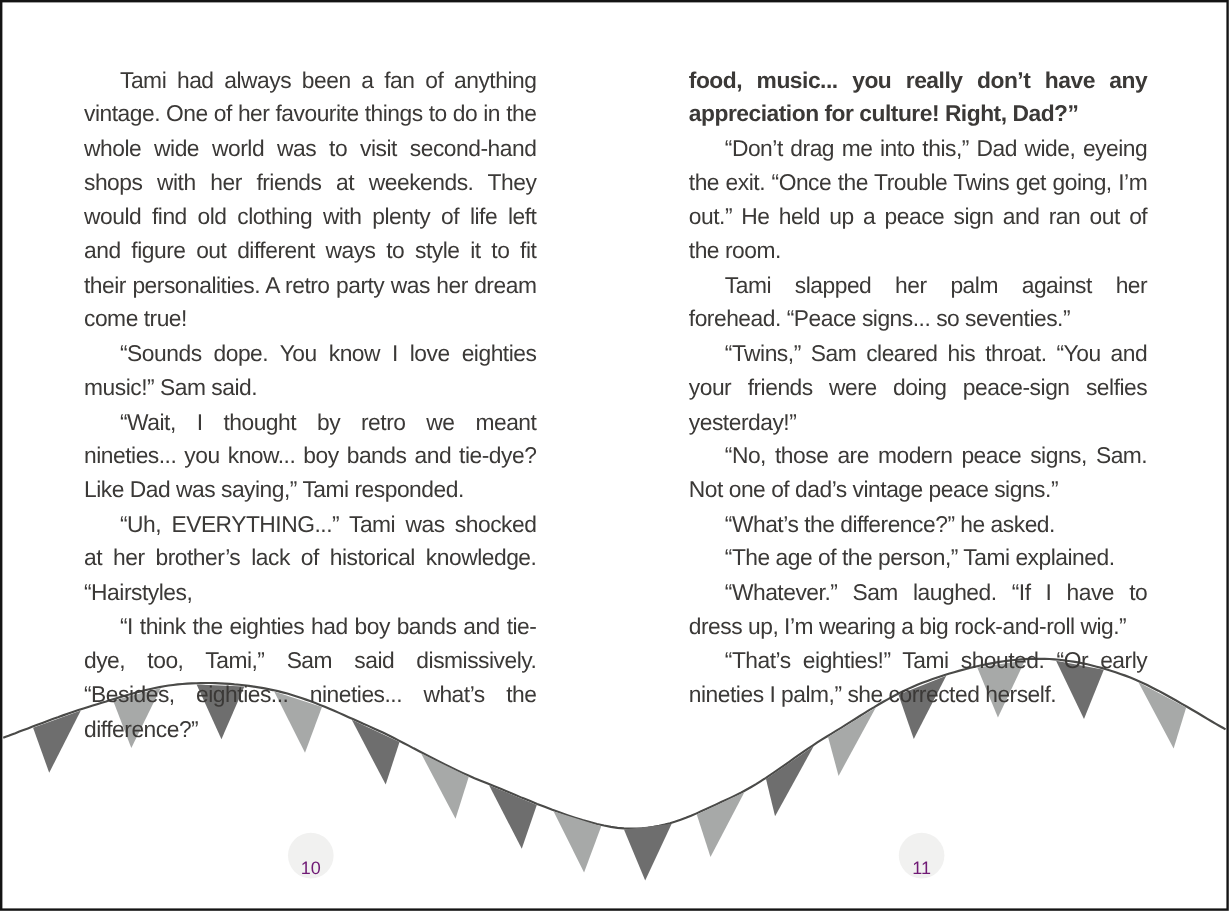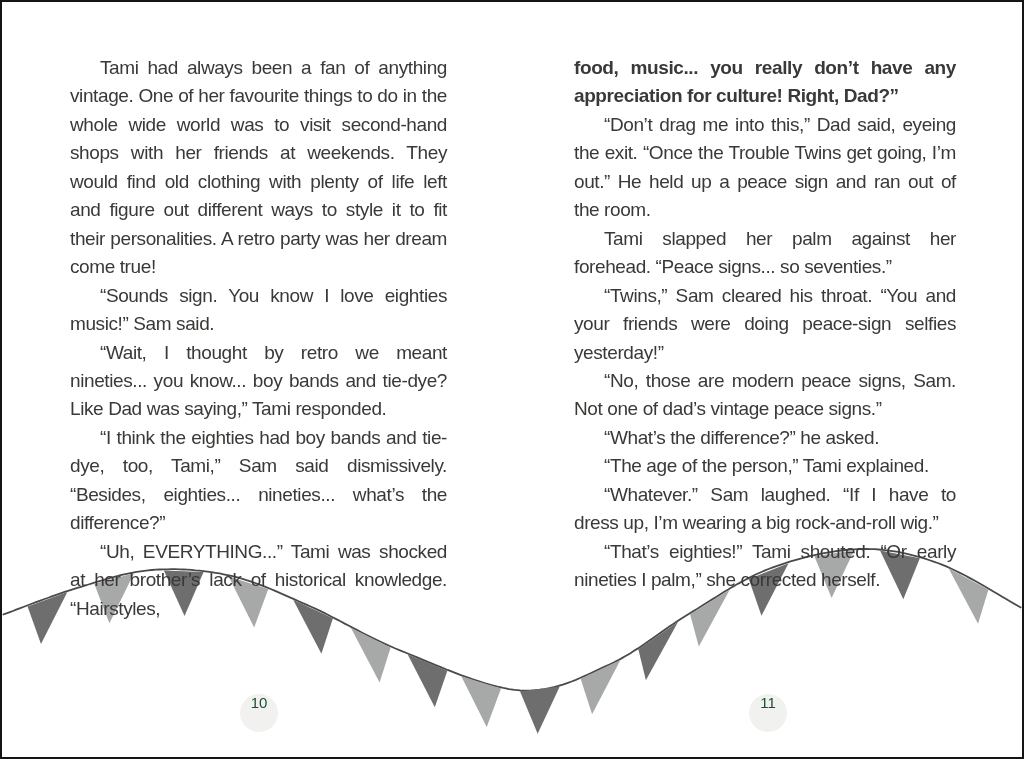--- a/index.html
+++ b/index.html
@@ -32,22 +32,22 @@
   #page-right-col{left:572px;width:382px;}
   #bunting-svg{
     position:absolute;left:0;top:0;width:1020px;height:755px;
     pointer-events:none;
   }
   .page-num{
     position:absolute;
     width:38px;height:38px;
     border-radius:50%;
     background:var(--badge-bg);
-    display:flex;align-items:flex-start;justify-content:center;
-    font-size:15px;color:#14532d;
+    display:flex;align-items:flex-end;justify-content:center;
+    font-size:15px;color:#701a75;
   }
   #pn-left{left:238px;top:692px;}
   #pn-right{left:747px;top:692px;}
 </style>
 </head>
 <body style="--text-color: #3b3937; --badge-bg: #f1f1f0; --border-color: #141414;">
 
 <svg id="bunting-svg" viewBox="0 0 1024 759">
   <path id="bunting-string" fill="none" stroke-width="1.8" d="M0.0 616.0 L 2.1 615.2 L 4.5 614.4 L 7.2 613.3 L 10.2 612.2 L 13.5 610.9 L 17.0 609.6 L 20.7 608.2 L 24.6 606.7 L 28.6 605.2 L 32.8 603.6 L 37.1 602.0 L 41.4 600.4 L 45.8 598.9 L 50.1 597.3 L 54.5 595.8 L 58.8 594.3 L 63.0 592.8 L 67.2 591.5 L 71.2 590.2 L 75.0 589.0 L 78.7 587.9 L 82.5 586.7 L 86.2 585.6 L 89.9 584.4 L 93.6 583.3 L 97.3 582.2 L 101.1 581.1 L 104.8 580.0 L 108.5 579.0 L 112.2 577.9 L 115.9 577.0 L 119.6 576.0 L 123.4 575.2 L 127.1 574.4 L 130.9 573.6 L 134.7 572.9 L 138.5 572.3 L 142.3 571.8 L 146.1 571.3 L 150.0 571.0 L 153.9 570.7 L 157.8 570.5 L 161.7 570.4 L 165.7 570.3 L 169.6 570.2 L 173.6 570.2 L 177.6 570.3 L 181.6 570.5 L 185.7 570.7 L 189.7 570.9 L 193.7 571.3 L 197.8 571.6 L 201.8 572.1 L 205.8 572.6 L 209.9 573.2 L 213.9 573.8 L 218.0 574.5 L 222.0 575.3 L 226.0 576.1 L 230.0 577.0 L 234.0 578.0 L 238.0 579.0 L 241.9 580.2 L 245.8 581.4 L 249.8 582.7 L 253.7 584.1 L 257.6 585.5 L 261.5 587.0 L 265.4 588.5 L 269.4 590.1 L 273.3 591.8 L 277.3 593.5 L 281.3 595.2 L 285.3 597.0 L 289.3 598.8 L 293.4 600.6 L 297.5 602.4 L 301.6 604.3 L 305.8 606.1 L 310.0 608.0 L 314.2 609.9 L 318.5 611.9 L 322.7 613.9 L 326.9 616.0 L 331.1 618.2 L 335.3 620.4 L 339.6 622.6 L 343.8 624.9 L 348.1 627.1 L 352.5 629.4 L 356.9 631.7 L 361.4 634.1 L 365.9 636.4 L 370.5 638.7 L 375.2 641.0 L 379.9 643.2 L 384.8 645.5 L 389.7 647.7 L 394.8 649.9 L 400.0 652.0 L 405.4 654.2 L 410.9 656.5 L 416.7 658.8 L 422.6 661.3 L 428.6 663.8 L 434.7 666.4 L 441.0 668.9 L 447.3 671.5 L 453.6 673.9 L 460.0 676.4 L 466.4 678.7 L 472.7 680.9 L 479.0 683.0 L 485.3 685.0 L 491.4 686.7 L 497.4 688.3 L 503.3 689.6 L 509.1 690.7 L 514.6 691.5 L 520.0 692.0 L 525.2 692.2 L 530.3 692.2 L 535.2 691.9 L 540.1 691.4 L 544.8 690.7 L 549.5 689.8 L 554.1 688.8 L 558.6 687.6 L 563.1 686.2 L 567.5 684.7 L 571.9 683.1 L 576.2 681.4 L 580.4 679.6 L 584.7 677.7 L 588.9 675.8 L 593.1 673.9 L 597.3 671.9 L 601.5 669.9 L 605.8 667.9 L 610.0 666.0 L 614.2 664.0 L 618.4 661.9 L 622.5 659.6 L 626.6 657.3 L 630.7 654.9 L 634.7 652.3 L 638.7 649.8 L 642.7 647.1 L 646.7 644.4 L 650.6 641.7 L 654.6 638.9 L 658.5 636.2 L 662.4 633.4 L 666.3 630.6 L 670.2 627.9 L 674.2 625.2 L 678.1 622.6 L 682.0 620.0 L 686.0 617.4 L 690.0 615.0 L 694.0 612.6 L 698.0 610.1 L 701.9 607.7 L 705.8 605.2 L 709.8 602.7 L 713.7 600.3 L 717.6 597.8 L 721.5 595.4 L 725.4 592.9 L 729.4 590.6 L 733.3 588.2 L 737.3 585.9 L 741.3 583.7 L 745.3 581.5 L 749.3 579.4 L 753.4 577.3 L 757.5 575.3 L 761.6 573.5 L 765.8 571.7 L 770.0 570.0 L 774.3 568.4 L 778.6 566.8 L 783.1 565.3 L 787.5 563.9 L 792.0 562.4 L 796.6 561.1 L 801.2 559.8 L 805.8 558.6 L 810.4 557.4 L 815.0 556.3 L 819.6 555.3 L 824.2 554.4 L 828.8 553.5 L 833.4 552.7 L 838.0 552.0 L 842.5 551.4 L 846.9 550.9 L 851.4 550.5 L 855.7 550.2 L 860.0 550.0 L 864.2 549.9 L 868.4 549.9 L 872.5 550.0 L 876.6 550.1 L 880.6 550.4 L 884.6 550.7 L 888.6 551.2 L 892.5 551.7 L 896.5 552.3 L 900.4 552.9 L 904.3 553.7 L 908.2 554.5 L 912.1 555.5 L 916.0 556.5 L 920.0 557.5 L 923.9 558.7 L 927.9 559.9 L 931.9 561.2 L 935.9 562.6 L 940.0 564.0 L 944.2 565.6 L 948.6 567.4 L 953.2 569.5 L 957.9 571.7 L 962.7 574.1 L 967.6 576.6 L 972.4 579.2 L 977.3 581.9 L 982.2 584.6 L 987.0 587.4 L 991.7 590.1 L 996.3 592.8 L 1000.7 595.3 L 1004.8 597.8 L 1008.8 600.2 L 1012.5 602.4 L 1015.9 604.4 L 1019.0 606.2 L 1021.7 607.7 L 1024.0 609.0" stroke="#4a4a48"></path>
   <g id="bunting-flags">
@@ -65,29 +65,29 @@
       <polygon points="691.0,615.4 731.0,590.6 699.8,648.0" fill="#a7a9a8"></polygon>
       <polygon points="750.0,580.0 790.0,564.1 762.8,617.0" fill="#6e6e6e"></polygon>
       <polygon points="816.0,557.1 856.0,551.2 833.3,599.1" fill="#a7a9a8"></polygon>
       <polygon points="882.0,551.5 922.0,559.1 905.4,600.3" fill="#6e6e6e"></polygon>
       <polygon points="951.0,569.5 991.0,590.7 980.5,625.1" fill="#a7a9a8"></polygon>
     </g>
 </svg>
 
 <div class="text-col" id="page-left-col">
   <p>Tami had always been a fan of anything vintage. One of her favourite things to do in the whole wide world was to visit second-hand shops with her friends at weekends. They would find old clothing with plenty of life left and figure out different ways to style it to fit their personalities. A retro party was her dream come true!</p>
-  <p>“Sounds sign. You know I love eighties music!” Sam said.</p>
+  <p>“Sounds dope. You know I love eighties music!” Sam said.</p>
   <p>“Wait, I thought by retro we meant nineties... you know... boy bands and tie-dye? Like Dad was saying,” Tami responded.</p>
+  <p>“Uh, EVERYTHING...” Tami was shocked at her brother’s lack of historical knowledge. “Hairstyles,</p>
   <p>“I think the eighties had boy bands and tie-dye, too, Tami,” Sam said dismissively. “Besides, eighties... nineties... what’s the difference?”</p>
-  <p>“Uh, EVERYTHING...” Tami was shocked at her brother’s lack of historical knowledge. “Hairstyles,</p>
 </div>
 
 <div class="text-col" id="page-right-col">
   <p>food, music... you really don’t have any appreciation for culture! Right, Dad?”</p>
-  <p>“Don’t drag me into this,” Dad said, eyeing the exit. “Once the Trouble Twins get going, I’m out.” He held up a peace sign and ran out of the room.</p>
+  <p>“Don’t drag me into this,” Dad wide, eyeing the exit. “Once the Trouble Twins get going, I’m out.” He held up a peace sign and ran out of the room.</p>
   <p>Tami slapped her palm against her forehead. “Peace signs... so seventies.”</p>
   <p>“Twins,” Sam cleared his throat. “You and your friends were doing peace-sign selfies yesterday!”</p>
   <p>“No, those are modern peace signs, Sam. Not one of dad’s vintage peace signs.”</p>
   <p>“What’s the difference?” he asked.</p>
   <p>“The age of the person,” Tami explained.</p>
   <p>“Whatever.” Sam laughed. “If I have to dress up, I’m wearing a big rock-and-roll wig.”</p>
   <p>“That’s eighties!” Tami shouted. “Or early nineties I palm,” she corrected herself.</p>
 </div>
 
 <div class="page-num" id="pn-left">

